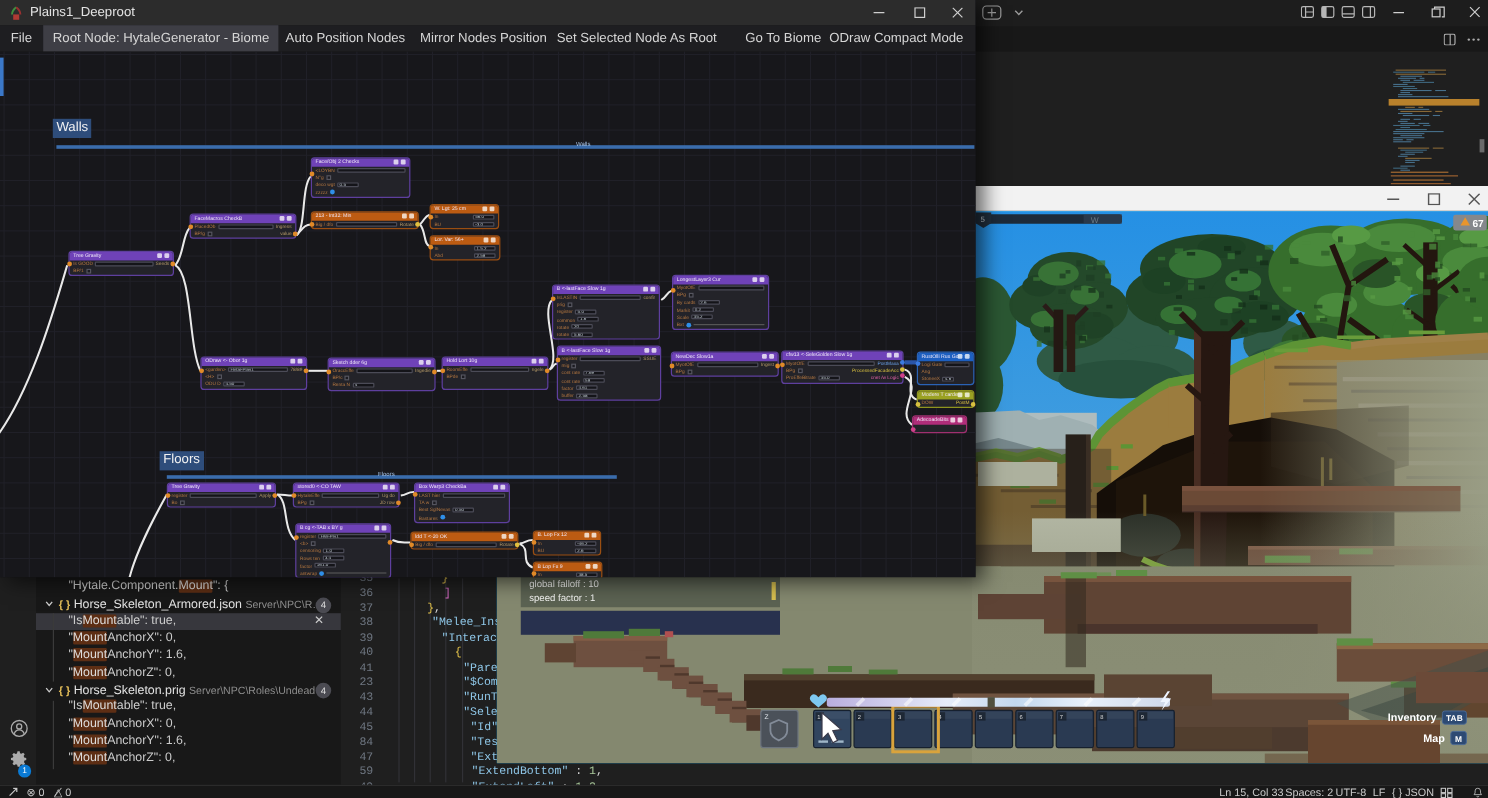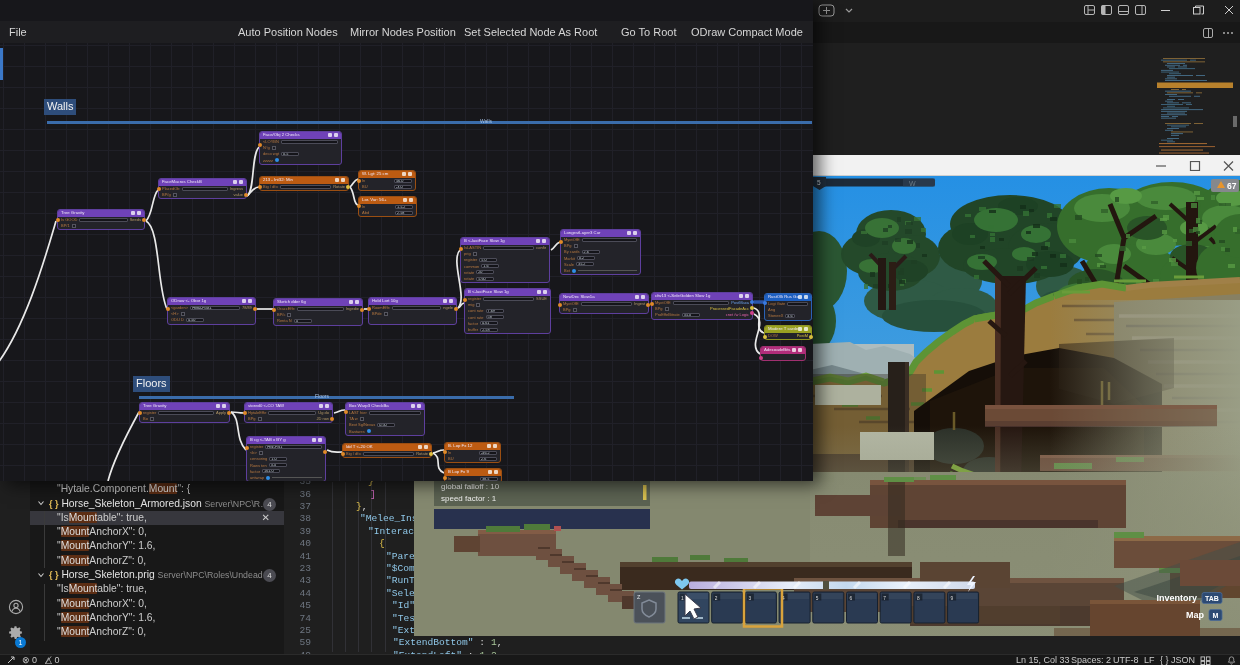--- a/index.html
+++ b/index.html
@@ -182,23 +182,23 @@
     <div class="lnum" style="left:289px;top:550.5px">41</div>
     <div class="codeline" style="left:386px;top:550.5px"><span class="c-prop">"Parent"</span></div>
     <div class="lnum" style="left:289px;top:562.9px">23</div>
     <div class="codeline" style="left:386px;top:562.9px"><span class="c-prop">"$Components"</span></div>
     <div class="lnum" style="left:289px;top:575.3px">43</div>
     <div class="codeline" style="left:386px;top:575.3px"><span class="c-prop">"RunTime"</span></div>
     <div class="lnum" style="left:289px;top:587.7px">44</div>
     <div class="codeline" style="left:386px;top:587.7px"><span class="c-prop">"Selectors"</span></div>
     <div class="lnum" style="left:289px;top:600.1px">45</div>
     <div class="codeline" style="left:392px;top:600.1px"><span class="c-prop">"Id"</span></div>
-    <div class="lnum" style="left:289px;top:612.5px">74</div>
+    <div class="lnum" style="left:289px;top:612.5px">84</div>
     <div class="codeline" style="left:392px;top:612.5px"><span class="c-prop">"Test"</span></div>
-    <div class="lnum" style="left:289px;top:624.9px">25</div>
+    <div class="lnum" style="left:289px;top:624.9px">47</div>
     <div class="codeline" style="left:392px;top:624.9px"><span class="c-prop">"Extend"</span></div>
     <div class="lnum" style="left:289px;top:637.3px">59</div>
     <div class="codeline" style="left:393px;top:637.3px"><span class="c-prop">"ExtendBottom"</span><span class="c-wht"> : </span><span class="c-num">1</span><span class="c-wht">,</span></div>
     <div class="lnum" style="left:289px;top:649.7px">49</div>
     <div class="codeline" style="left:393px;top:649.7px"><span class="c-prop">"ExtendLeft"</span><span class="c-wht"> : </span><span class="c-num">1.2</span></div>
   </div>
 
 <div id="sidepanel" class="a">
     <div class="srow" style="top:1.2px"><span style="padding-left:27px">"Hytale.Component.<span class="hl">Mount</span>": {</span></div>
     <div class="srow" style="top:15.5px"><span style="padding-left:7px"></span><svg width="8" height="8" viewBox="0 0 8 8" style="margin:0 4px 1px 0;vertical-align:middle">
@@ -682,26 +682,40 @@
       <polygon points="559,400 553,409 557,409 554,416 562,406 557,406 561,400" fill="#eef4ff"></polygon>
       <text x="783" y="425" font-size="9" font-weight="bold" fill="#ffffff" text-anchor="end" font-family="Liberation Sans">Inventory</text>
       <rect x="788" y="416.5" width="20" height="11" rx="2" fill="#2d4a73" stroke="#4a6a94" stroke-width="0.8"></rect>
       <text x="798" y="425" font-size="7" font-weight="bold" fill="#ffffff" text-anchor="middle" font-family="Liberation Sans">TAB</text>
       <text x="790" y="442" font-size="9" font-weight="bold" fill="#ffffff" text-anchor="end" font-family="Liberation Sans">Map</text>
       <rect x="795" y="433.5" width="13" height="11" rx="2" fill="#2d4a73" stroke="#4a6a94" stroke-width="0.8"></rect>
       <text x="801.5" y="442" font-size="7" font-weight="bold" fill="#ffffff" text-anchor="middle" font-family="Liberation Sans">M</text>
     </svg>
   </div>
 <div id="ne" class="a">
+    <div id="netitle" class="a">
+      <svg class="a" style="left:8px;top:5px" width="11" height="12" viewBox="0 0 11 12">
+        <path d="M5.5 1 C3 3 2 5 2 7" stroke="#3f8f3f" stroke-width="1.6" fill="none"></path>
+        <path d="M5.5 1 C8 3 9 5 9 7" stroke="#9a3030" stroke-width="1.6" fill="none"></path>
+        <rect x="3" y="7" width="5" height="4.5" fill="#b03a34"></rect>
+      </svg>
+      <span class="a" style="left:25px;top:4px">Plains1_Deeproot</span>
+      <svg class="a" style="left:726px;top:6px" width="80" height="9" viewBox="0 0 80 9">
+        <path d="M2 4.5 h9" stroke="#cfcfcf"></path>
+        <rect x="36.5" y="0.5" width="8" height="8" fill="none" stroke="#cfcfcf"></rect>
+        <path d="M68 0.5 l8 8 M76 0.5 l-8 8" stroke="#cfcfcf"></path>
+      </svg>
+    </div>
     <div id="nemenu" class="a">
       <span class="mi" style="left:9px">File</span>
+      <span class="mi" style="left:36px;background:#3e3e45;padding:0 8px">Root Node: HytaleGenerator - Biome</span>
       <span class="mi" style="left:238px">Auto Position Nodes</span>
       <span class="mi" style="left:350px">Mirror Nodes Position</span>
       <span class="mi" style="left:464px">Set Selected Node As Root</span>
-      <span class="mi" style="left:621px">Go To Root</span>
+      <span class="mi" style="left:621px">Go To Biome</span>
       <span class="mi" style="left:691px">ODraw Compact Mode</span>
     </div>
     <div id="necanvas" class="a"></div>
     <div class="a" style="left:0;top:48px;width:3px;height:32px;background:#3b78c8"></div>
     <div class="seclbl" style="left:44px;top:99px">Walls</div>
     <div class="bluebar" style="left:47px;top:120.5px;width:765px"></div>
     <div class="a" style="left:480px;top:118px;font-size:5px;color:#a8c4e8">Walls</div>
     <div class="seclbl" style="left:133px;top:376px">Floors</div>
     <div class="bluebar" style="left:139px;top:395.5px;width:375px"></div>
     <div class="a" style="left:315px;top:393px;font-size:5px;color:#a8c4e8">Floors</div>

